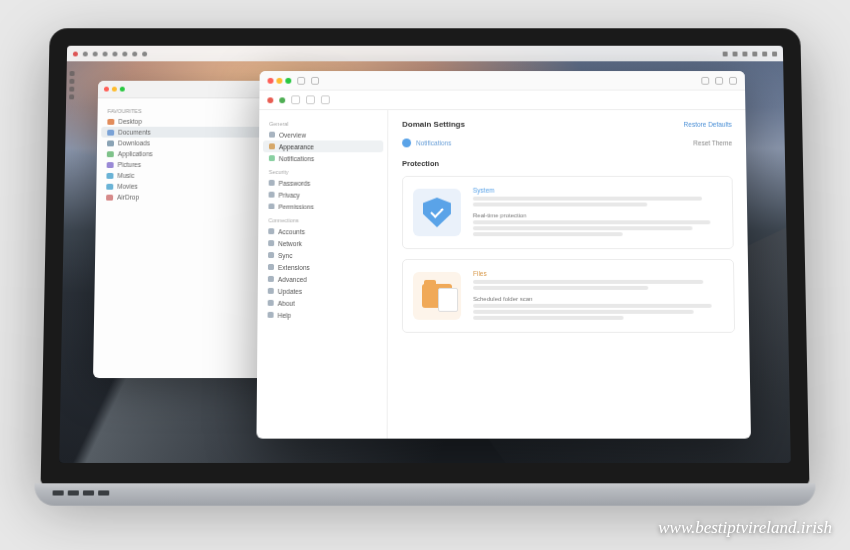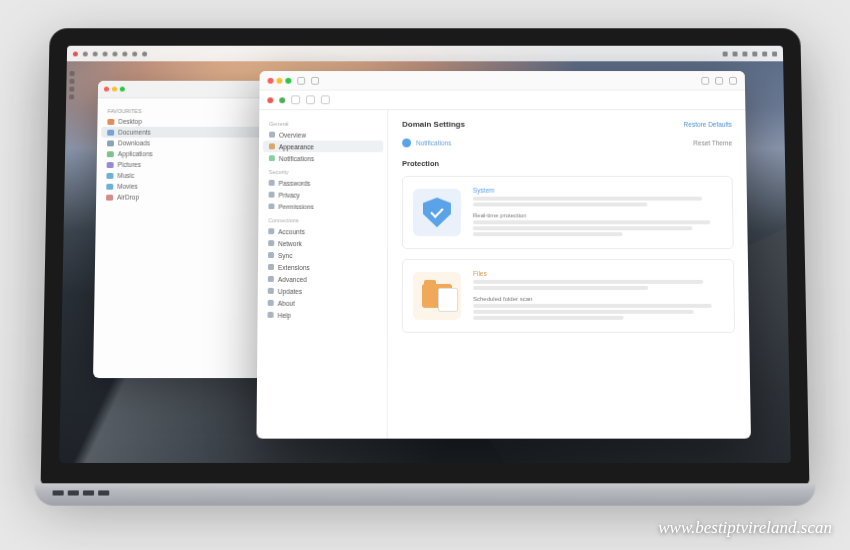--- a/index.html
+++ b/index.html
@@ -640,13 +640,13 @@
   <div class="keyboard-base">
     <div class="ports">
       <span class="port"></span>
         <span class="port"></span>
         <span class="port"></span>
         <span class="port"></span>
     </div>
   </div>
 </div>
 
-<div class="watermark">www.bestiptvireland.scan</div>
+<div class="watermark">www.bestiptvireland.irish</div>
 
 </body></html>

